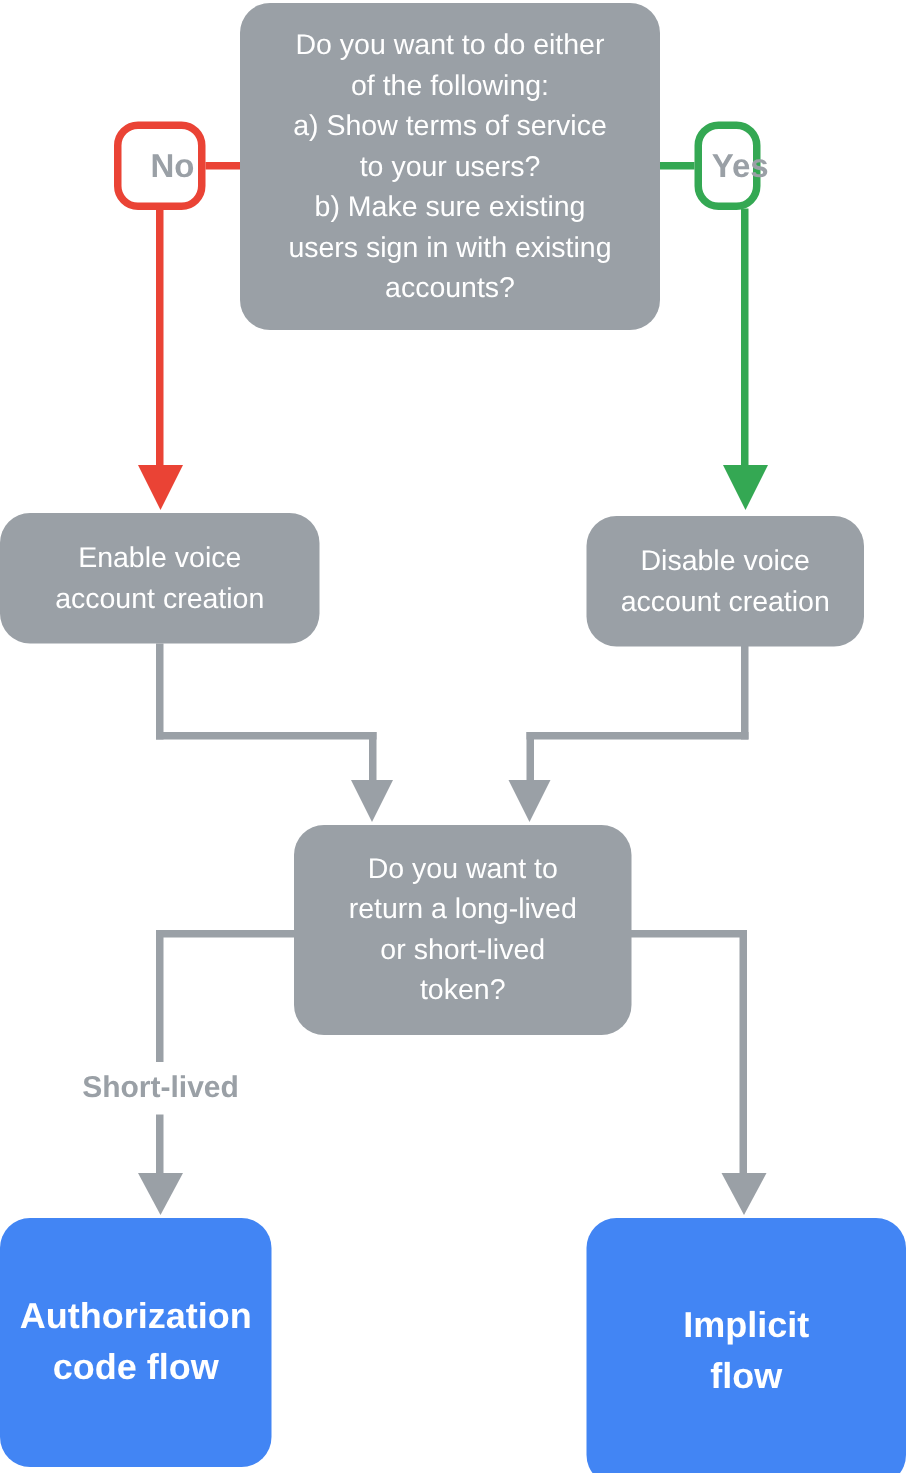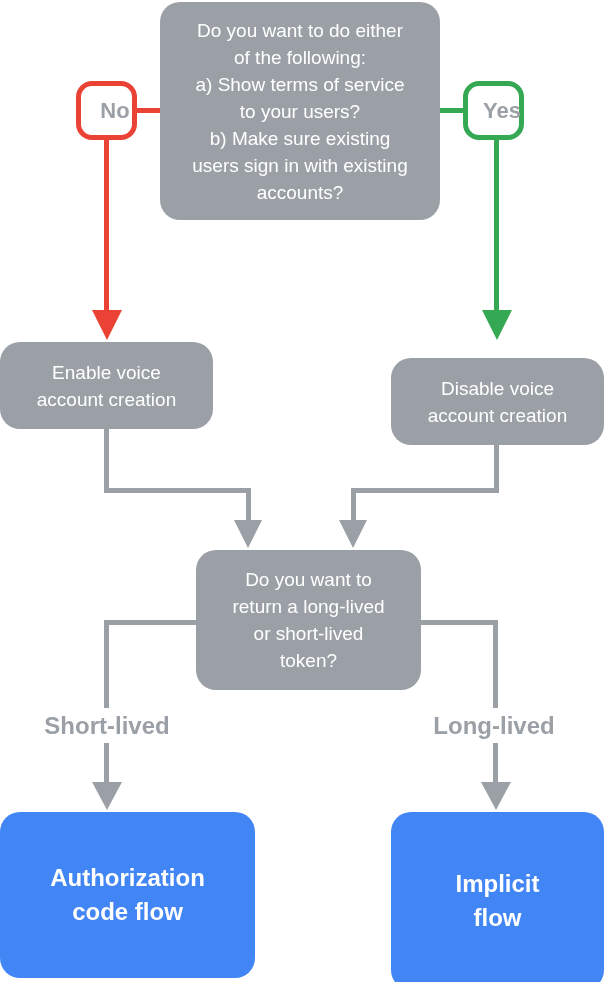--- a/index.html
+++ b/index.html
@@ -11,33 +11,33 @@
   
   .node {
     position:absolute; display:flex; align-items:center; justify-content:center;
     text-align:center; white-space:pre-line; border-radius:20px; box-sizing:border-box;
   }
   .gray-node { background:var(--gray); color:#ffffff; font-size:19px; line-height:27px; font-weight:400; }
   .blue-node { background:var(--blue); color:#ffffff; font-size:24px; line-height:34px; font-weight:bold; }
 
   .top-q    { left:160px; top:2px;   width:280px; height:218px;justify-content:center; }
   .enable   { left:0px;   top:342px; width:213px; height:87px; }
-  .disable  { left:391px; top:358px; width:213px; height:87px; }
+  .disable  { left:391px; top:344px; width:185px; height:87px; }
   .mid-q    { left:196px; top:550px; width:225px; height:140px; }
-  .auth     { left:0px;   top:812px; width:255px; height:166px; }
+  .auth     { left:0px;   top:812px; width:181px; height:166px; }
   .implicit { left:391px; top:812px; width:213px; height:178px; }
 
   
   .badge {
     position:absolute; display:flex; align-items:center; justify-content:center;
     background:#ffffff; border-radius:16px; box-sizing:border-box;
     font-size:22px; font-weight:600; color:var(--gray); z-index:2;padding-left:17px;
   }
   .badge-no  { left:76px;  top:81px; width:61px; height:59px; border:5px solid var(--red); }
-  .badge-yes { left:463px; top:81px; width:61px; height:59px; border:5px solid var(--green); }
+  .badge-yes { left:463px; top:81px; width:44px; height:59px; border:5px solid var(--green); }
 
   
   .line { position:absolute; }
   .rline { background:var(--red); }
   .gnline { background:var(--green); }
   .gline { background:var(--gray); }
 
   .l-red-h   { left:137px; top:108px; width:23px;  height:5px; }
   .l-red-v   { left:104px; top:139px; width:5px;   height:171px; }
   .l-green-h { left:440px; top:108px; width:23px;  height:5px; }
@@ -60,21 +60,21 @@
   .arrow-red   { left:92px;  top:310px; border-left:15px solid transparent; border-right:15px solid transparent; border-top:30px solid var(--red); }
   .arrow-green { left:482px; top:310px; border-left:15px solid transparent; border-right:15px solid transparent; border-top:30px solid var(--green); }
   .arrow-m-l   { left:234px; top:520px; border-left:14px solid transparent; border-right:14px solid transparent; border-top:28px solid var(--gray); }
   .arrow-m-r   { left:339px; top:520px; border-left:14px solid transparent; border-right:14px solid transparent; border-top:28px solid var(--gray); }
   .arrow-b-l   { left:92px;  top:782px; border-left:15px solid transparent; border-right:15px solid transparent; border-top:28px solid var(--gray); }
   .arrow-b-r   { left:481px; top:782px; border-left:15px solid transparent; border-right:15px solid transparent; border-top:28px solid var(--gray); }
 
   
   .branch-label {
     position:absolute; display:flex; align-items:center; justify-content:center;
-    background:#ffffff; color:var(--gray); font-size:24px; font-weight:bold; z-index:2;
+    background:#ffffff; color:var(--gray); font-size:20px; font-weight:bold; z-index:2;
   }
   .label-short { left:23px;  top:708px; width:168px; height:35px; }
   .label-long  { left:410px; top:708px; width:168px; height:35px; }
 </style>
 </head>
 <body>
 
 <div class="stage">
 
   <div class="node gray-node top-q">
@@ -130,23 +130,20 @@
 
   <div class="line gline b-l-h"></div>
   <div class="line gline b-l-v"></div>
   <div class="branch-label label-short">
     <span>Short-lived</span>
   </div>
   <div class="arrow arrow-b-l"></div>
 
   <div class="line gline b-r-h"></div>
   <div class="line gline b-r-v"></div>
-  <div class="branch-label label-long">
-    <span>Long-lived</span>
-  </div>
   <div class="arrow arrow-b-r"></div>
 
   <div class="node blue-node auth">
     <span>Authorization
 code flow</span>
   </div>
   <div class="node blue-node implicit">
     <span>Implicit
 flow</span>
   </div>

